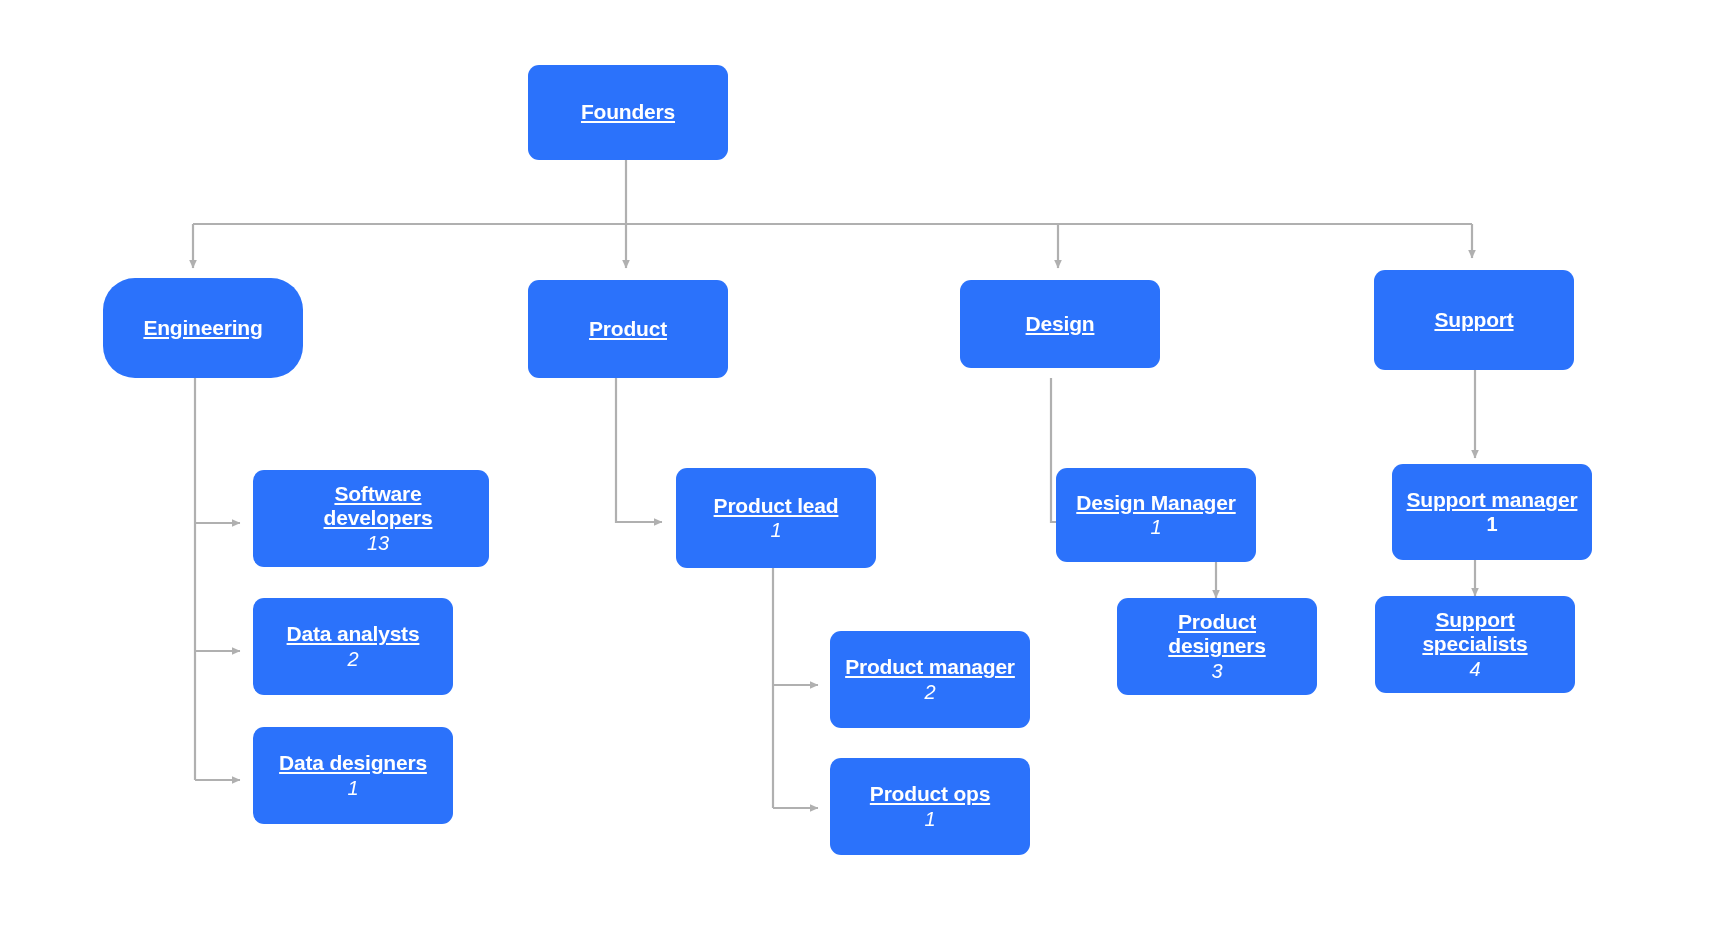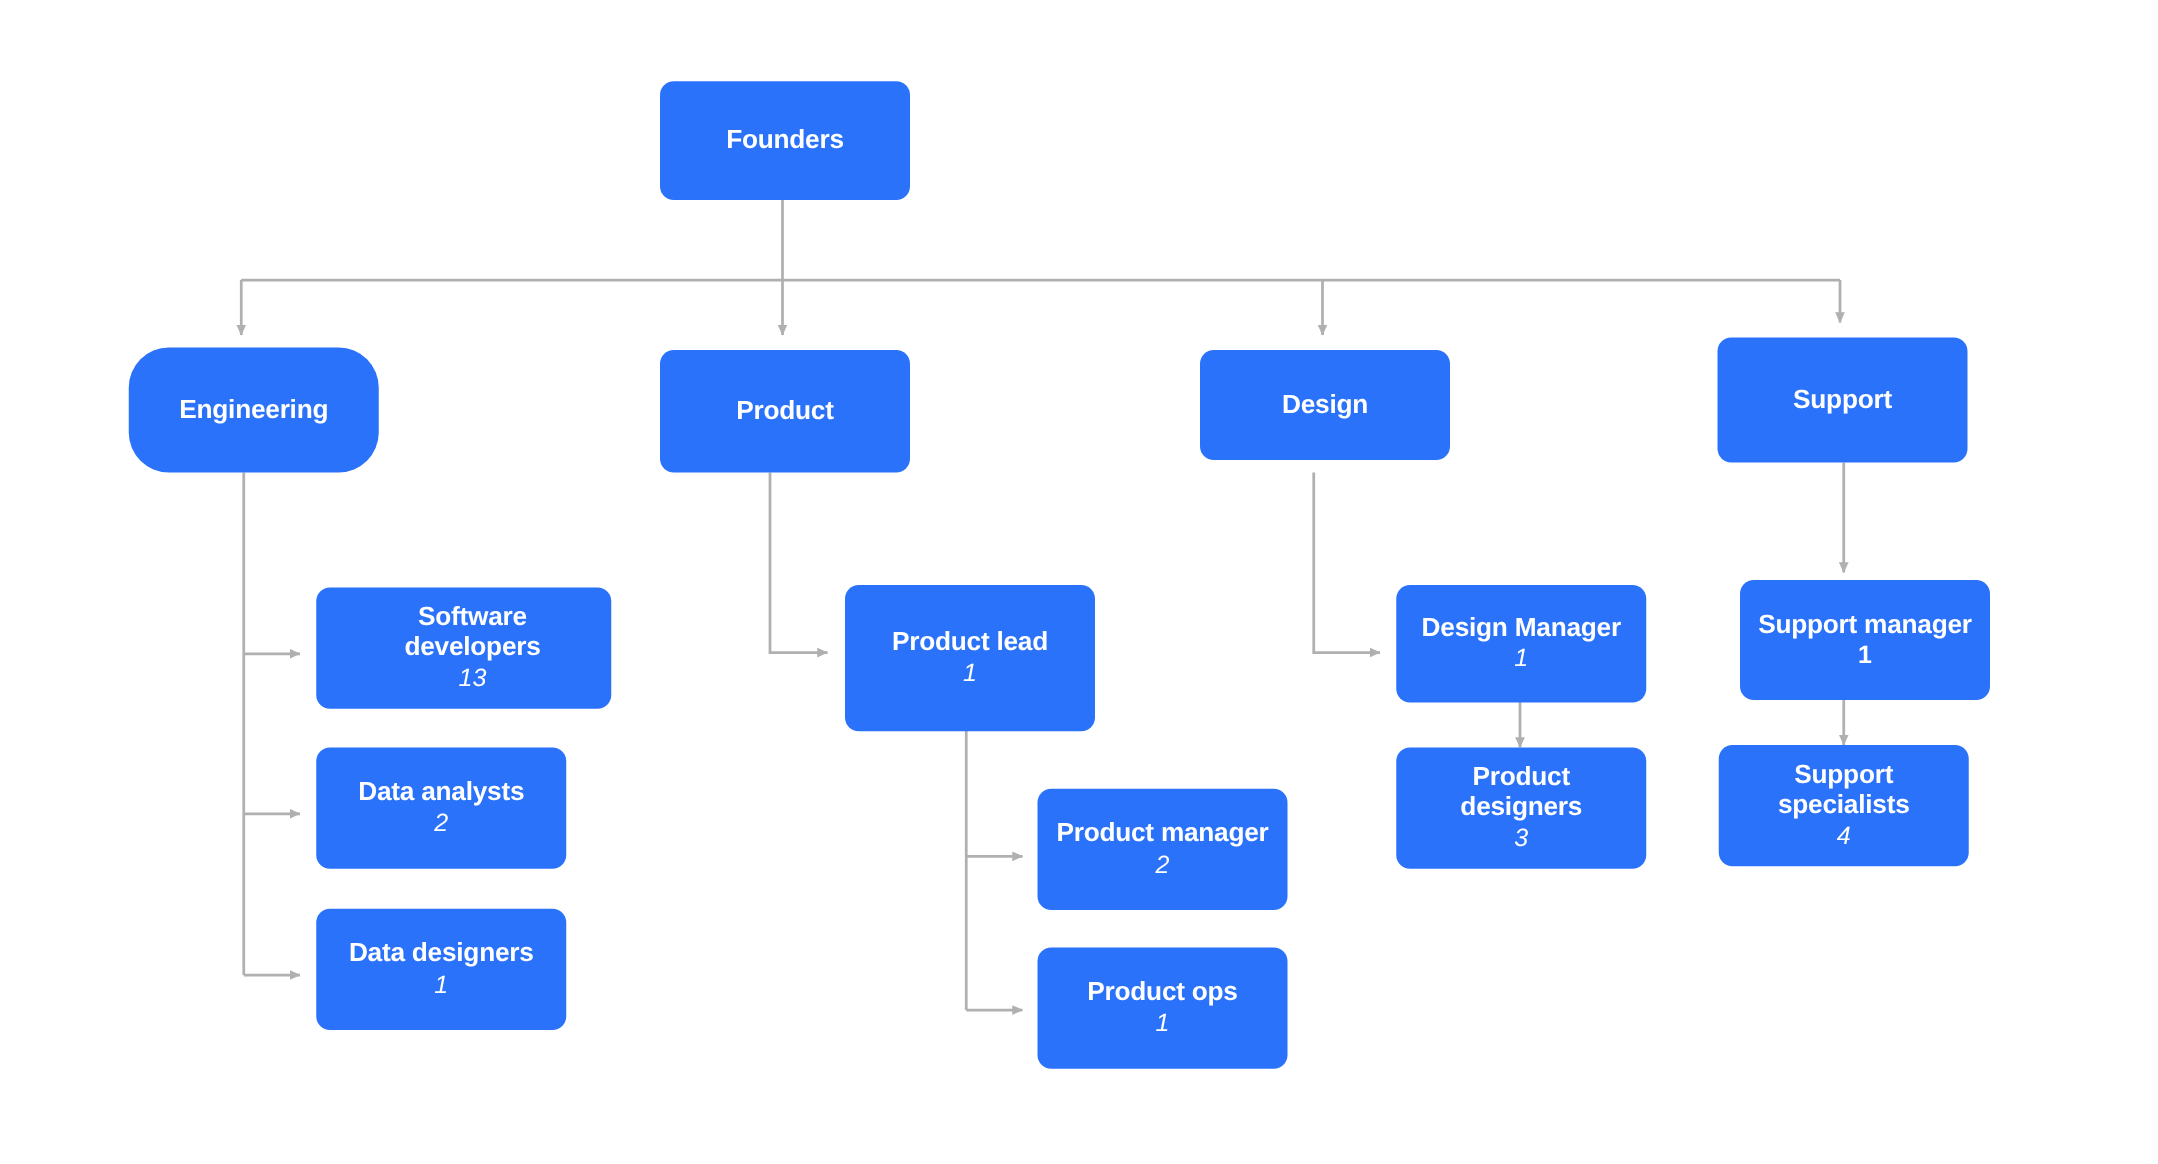--- a/index.html
+++ b/index.html
@@ -40,20 +40,21 @@
     text-align: center;
     padding: 4px 10px;
     line-height: 1.16;
     z-index: 2;
   }
   .node .label {
     font-weight: bold;
     font-size: 21px;
     letter-spacing: -0.2px;
     white-space: pre-line;
+    text-decoration: underline;
   }
   .node .count {
     font-style: italic;
     font-weight: 300;
     font-size: 20px;
     margin-top: 1px;
   }
   .node .count.plain {
     font-style: normal;
     font-weight: bold;
@@ -126,34 +127,34 @@
   </div>
   <div class="node" style="left:253px; top:598px; width:200px; height:97px;">
     <span class="label">Data analysts</span>
     <span class="count">2</span>
   </div>
   <div class="node" style="left:253px; top:727px; width:200px; height:97px;">
     <span class="label">Data designers</span>
     <span class="count">1</span>
   </div>
 
-  <div class="node" style="left:676px; top:468px; width:200px; height:117px;">
+  <div class="node" style="left:676px; top:468px; width:200px; height:100px;">
     <span class="label">Product lead</span>
     <span class="count">1</span>
   </div>
   <div class="node" style="left:830px; top:631px; width:200px; height:97px;">
     <span class="label">Product manager</span>
     <span class="count">2</span>
   </div>
   <div class="node" style="left:830px; top:758px; width:200px; height:97px;">
     <span class="label">Product ops</span>
     <span class="count">1</span>
   </div>
 
-  <div class="node" style="left:1117px; top:468px; width:200px; height:94px;">
+  <div class="node" style="left:1056px; top:468px; width:200px; height:94px;">
     <span class="label">Design Manager</span>
     <span class="count">1</span>
   </div>
   <div class="node" style="left:1117px; top:598px; width:200px; height:97px;">
     <span class="label">Product designers</span>
     <span class="count">3</span>
   </div>
 
   <div class="node" style="left:1375px; top:464px; width:200px; height:96px;margin-left:17px;">
     <span class="label">Support manager</span>

